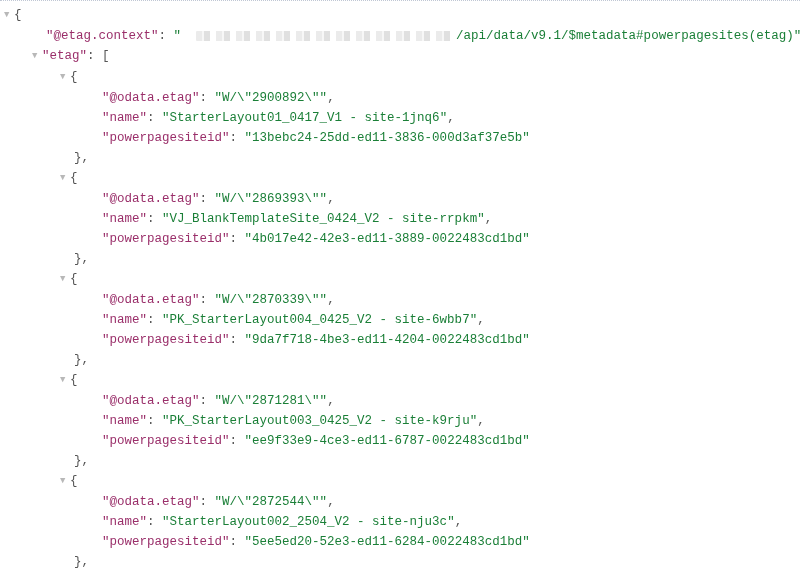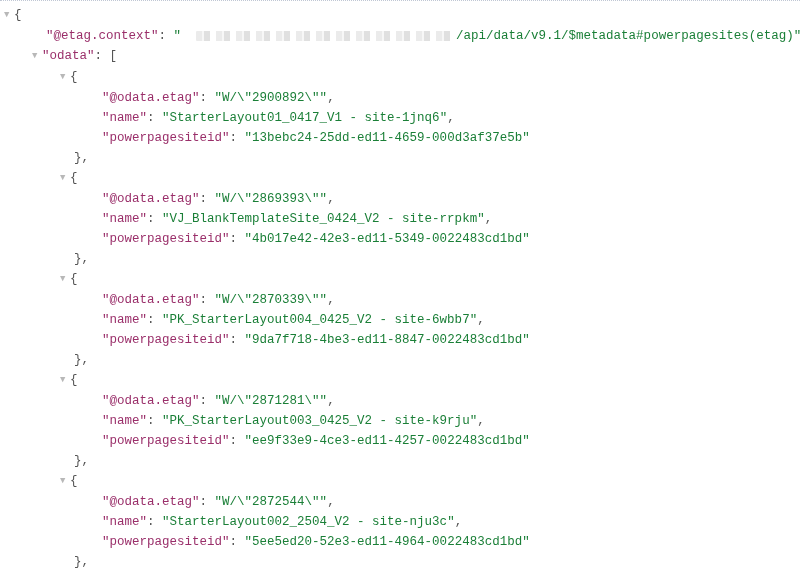--- a/index.html
+++ b/index.html
@@ -61,45 +61,45 @@
 </style>
 </head>
 <body>
 
 <div class="viewer top-border">
 
   <div class="line ind0"><span class="twisty">▼</span><span class="bracket">{</span></div>
 
   <div class="line ind1"><span class="key">"<span>@etag.context</span>"</span><span class="colon">: </span><span class="str">"  <span class="redacted"></span><span>/api/data/v9.1/$metadata#powerpagesites(etag)</span>"</span></div>
 
-  <div class="line ind1"><span class="twisty">▼</span><span class="key">"<span>odata</span>"</span><span class="colon">: </span><span class="bracket">[</span></div>
+  <div class="line ind1"><span class="twisty">▼</span><span class="key">"<span>etag</span>"</span><span class="colon">: </span><span class="bracket">[</span></div>
 
   <div class="line ind2"><span class="twisty">▼</span><span class="bracket">{</span></div>
   <div class="line ind3"><span class="key">"<span>@odata.etag</span>"</span><span class="colon">: </span><span class="str">"<span>W/\"2900892\"</span>"</span><span class="comma">,</span></div>
   <div class="line ind3"><span class="key">"<span>name</span>"</span><span class="colon">: </span><span class="str">"<span>StarterLayout01_0417_V1 - site-1jnq6</span>"</span><span class="comma">,</span></div>
-  <div class="line ind3"><span class="key">"<span>powerpagesiteid</span>"</span><span class="colon">: </span><span class="str">"<span>13bebc24-25dd-ed11-4659-000d3af37e5b</span>"</span></div>
+  <div class="line ind3"><span class="key">"<span>powerpagesiteid</span>"</span><span class="colon">: </span><span class="str">"<span>13bebc24-25dd-ed11-3836-000d3af37e5b</span>"</span></div>
   <div class="line ind2"><span class="bracket">}</span><span class="comma">,</span></div>
 
   <div class="line ind2"><span class="twisty">▼</span><span class="bracket">{</span></div>
   <div class="line ind3"><span class="key">"<span>@odata.etag</span>"</span><span class="colon">: </span><span class="str">"<span>W/\"2869393\"</span>"</span><span class="comma">,</span></div>
   <div class="line ind3"><span class="key">"<span>name</span>"</span><span class="colon">: </span><span class="str">"<span>VJ_BlankTemplateSite_0424_V2 - site-rrpkm</span>"</span><span class="comma">,</span></div>
-  <div class="line ind3"><span class="key">"<span>powerpagesiteid</span>"</span><span class="colon">: </span><span class="str">"<span>4b017e42-42e3-ed11-5349-0022483cd1bd</span>"</span></div>
+  <div class="line ind3"><span class="key">"<span>powerpagesiteid</span>"</span><span class="colon">: </span><span class="str">"<span>4b017e42-42e3-ed11-3889-0022483cd1bd</span>"</span></div>
   <div class="line ind2"><span class="bracket">}</span><span class="comma">,</span></div>
 
   <div class="line ind2"><span class="twisty">▼</span><span class="bracket">{</span></div>
   <div class="line ind3"><span class="key">"<span>@odata.etag</span>"</span><span class="colon">: </span><span class="str">"<span>W/\"2870339\"</span>"</span><span class="comma">,</span></div>
   <div class="line ind3"><span class="key">"<span>name</span>"</span><span class="colon">: </span><span class="str">"<span>PK_StarterLayout004_0425_V2 - site-6wbb7</span>"</span><span class="comma">,</span></div>
-  <div class="line ind3"><span class="key">"<span>powerpagesiteid</span>"</span><span class="colon">: </span><span class="str">"<span>9da7f718-4be3-ed11-8847-0022483cd1bd</span>"</span></div>
+  <div class="line ind3"><span class="key">"<span>powerpagesiteid</span>"</span><span class="colon">: </span><span class="str">"<span>9da7f718-4be3-ed11-4204-0022483cd1bd</span>"</span></div>
   <div class="line ind2"><span class="bracket">}</span><span class="comma">,</span></div>
 
   <div class="line ind2"><span class="twisty">▼</span><span class="bracket">{</span></div>
   <div class="line ind3"><span class="key">"<span>@odata.etag</span>"</span><span class="colon">: </span><span class="str">"<span>W/\"2871281\"</span>"</span><span class="comma">,</span></div>
   <div class="line ind3"><span class="key">"<span>name</span>"</span><span class="colon">: </span><span class="str">"<span>PK_StarterLayout003_0425_V2 - site-k9rju</span>"</span><span class="comma">,</span></div>
-  <div class="line ind3"><span class="key">"<span>powerpagesiteid</span>"</span><span class="colon">: </span><span class="str">"<span>ee9f33e9-4ce3-ed11-4257-0022483cd1bd</span>"</span></div>
+  <div class="line ind3"><span class="key">"<span>powerpagesiteid</span>"</span><span class="colon">: </span><span class="str">"<span>ee9f33e9-4ce3-ed11-6787-0022483cd1bd</span>"</span></div>
   <div class="line ind2"><span class="bracket">}</span><span class="comma">,</span></div>
 
   <div class="line ind2"><span class="twisty">▼</span><span class="bracket">{</span></div>
   <div class="line ind3"><span class="key">"<span>@odata.etag</span>"</span><span class="colon">: </span><span class="str">"<span>W/\"2872544\"</span>"</span><span class="comma">,</span></div>
   <div class="line ind3"><span class="key">"<span>name</span>"</span><span class="colon">: </span><span class="str">"<span>StarterLayout002_2504_V2 - site-nju3c</span>"</span><span class="comma">,</span></div>
-  <div class="line ind3"><span class="key">"<span>powerpagesiteid</span>"</span><span class="colon">: </span><span class="str">"<span>5ee5ed20-52e3-ed11-4964-0022483cd1bd</span>"</span></div>
+  <div class="line ind3"><span class="key">"<span>powerpagesiteid</span>"</span><span class="colon">: </span><span class="str">"<span>5ee5ed20-52e3-ed11-6284-0022483cd1bd</span>"</span></div>
   <div class="line ind2"><span class="bracket">}</span><span class="comma">,</span></div>
 
 </div>
 
 </body></html>

